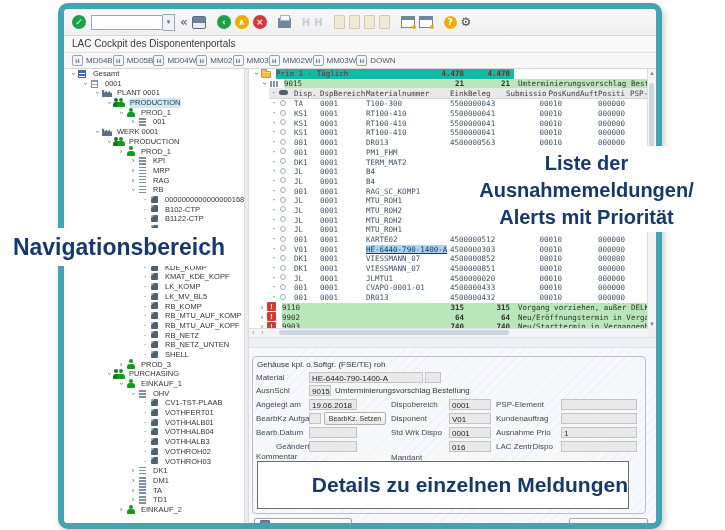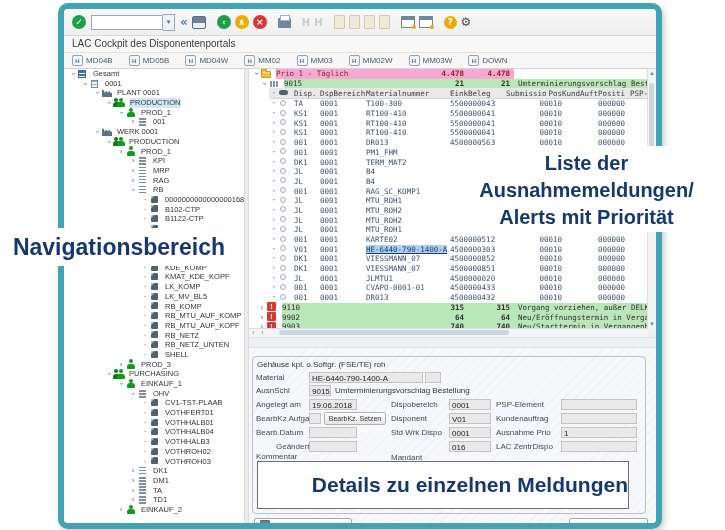--- a/index.html
+++ b/index.html
@@ -31,21 +31,21 @@
   .win::after{content:"";position:absolute;right:-2px;bottom:-2px;width:4px;height:4px;border-radius:50%;background:#f0ab00;}
   .tgap{width:7px;flex:none;}
   .cmdwrap{display:inline-flex;align-items:center;margin:0 3px;flex:none;}
   .cmdwrap input{width:66px;height:13px;border:1px solid #98a8b8;font:8px "Liberation Sans",sans-serif;padding:0 2px;}
   .cmddd{width:11px;height:15px;border:1px solid #98a8b8;border-left:none;background:#eef2f5;
          font-size:7px;color:#54718d;display:inline-flex;align-items:center;justify-content:center;}
 
   
   .titlebar{height:16px;line-height:16px;padding-left:8px;font-size:10px;color:#3a3a3a;
             background:#f8f8f8;border-bottom:1px solid #e2e2e2;}
-  .tabs{height:15px;display:flex;align-items:center;gap:16px;padding-left:8px;background:#f7f7f7;
+  .tabs{height:15px;display:flex;align-items:center;padding-left:8px;background:#f7f7f7;
         border-bottom:1px solid #d4d4d4;font-size:8px;color:#4a5a6a;}
   .tab{display:inline-flex;align-items:center;gap:3px;cursor:default;}
   .hicon{width:9px;height:9px;border:1px solid #93a2b4;border-radius:2px;background:#f4f7fa;color:#5d7186;
          font:bold 6px "Liberation Sans",sans-serif;display:inline-flex;align-items:center;justify-content:center;}
 
   
   .main{display:flex;height:457px;}
   .treepanel{width:180px;flex:none;overflow:hidden;background:#fff;}
   .vdivider{width:3px;flex:none;background:#ececec;border-left:1px solid #dcdcdc;border-right:1px solid #dcdcdc;}
   .rightpanel{flex:1;display:flex;flex-direction:column;min-width:0;}
@@ -73,21 +73,21 @@
   .ick{position:absolute;left:1px;top:1px;width:6px;height:6px;border:1px solid #9fadbb;border-radius:50%;background:#fdfdfd;box-sizing:border-box;}
   .ibang{position:absolute;left:0;top:0;width:9px;height:9px;background:#d23b2e;border-radius:1px;color:#fff;
          font:bold 7px "Liberation Sans",sans-serif;text-align:center;line-height:9px;}
 
   
   .alerts{position:relative;height:268px;background:#fff;overflow:hidden;}
   .alist{position:absolute;left:0;top:0;right:8px;bottom:8px;overflow:hidden;}
   .arow{display:flex;align-items:center;height:9.7px;line-height:9.7px;white-space:nowrap;
         font:7.5px "DejaVu Sans Mono",monospace;color:#3f5068;cursor:default;}
   .gwrap{display:inline-flex;align-items:center;height:9.7px;padding-right:4px;}
-  .bg-red{background:#f9a8d4;color:#8a1f14;}
+  .bg-red{background:#14b8a6;color:#8a1f14;}
   .bg-green{background:#b9e7ba;color:#2f2f2f;}
   .glabel{flex:none;}
   .gnum{flex:none;text-align:right;font-weight:bold;}
   .gtext{padding-left:8px;}
   .ahead{background:#e9e9e9;border-bottom:1px solid #d5d5d5;color:#3c3c3c;}
   .hc{flex:none;overflow:hidden;}
   .hr-r{text-align:right;}
   .msel{background:#aed2ef;text-decoration:underline;color:#1a3b63;}
 
   

